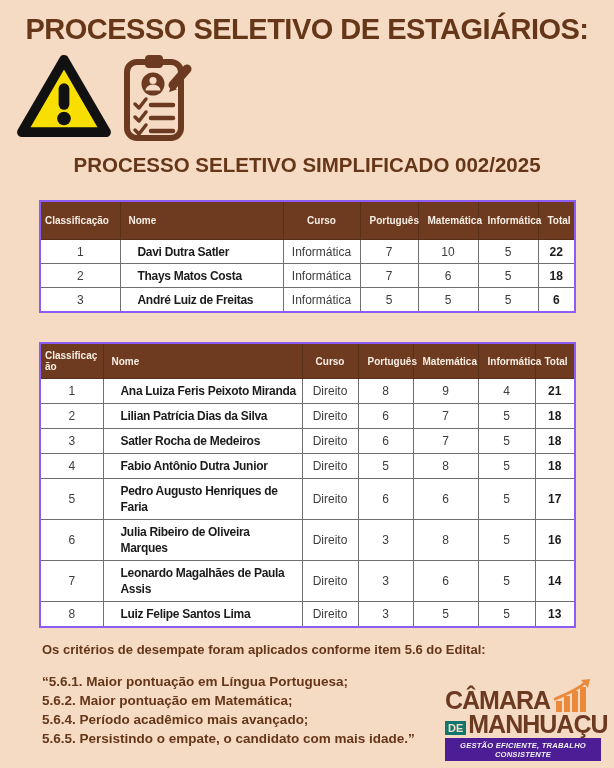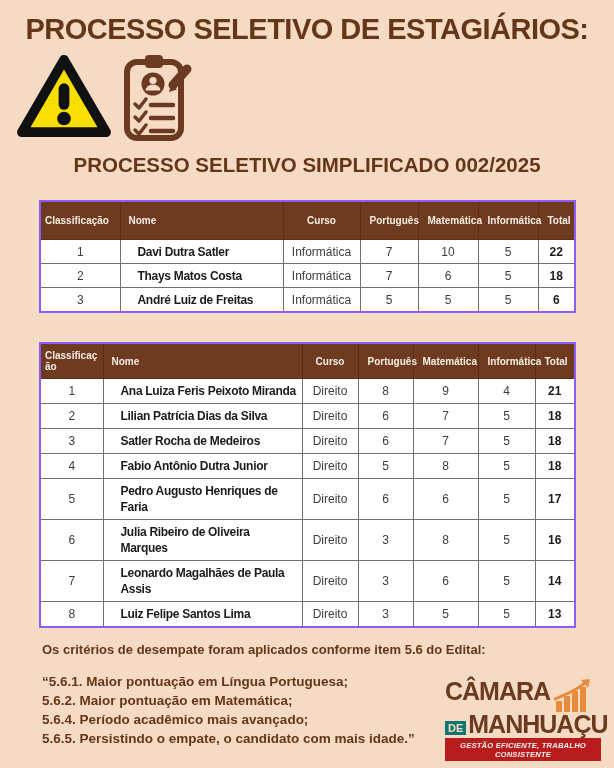--- a/index.html
+++ b/index.html
@@ -100,39 +100,39 @@
     color:#653618;
     line-height:19px;
   }
   
   .logo {
     position:absolute;
     right:13px;
     bottom:7px;
     width:156px;
   }
-  .logo-row1 { display:flex; align-items:flex-start; justify-content:flex-start;margin-top:32px; }
+  .logo-row1 { display:flex; align-items:flex-end; justify-content:flex-start;margin-top:32px; }
   .logo-camara {
     font-size:25px; font-weight:bold; letter-spacing:-1px;
     color:#6b3a21; line-height:24px;
   }
   .logo-chart { margin-left:4px; }
   .logo-row2 { display:flex; align-items:flex-end; margin-top:1px; }
   .logo-de {
     background:#0f766e; color:#f5dbc4;
     font-size:11px; font-weight:bold;
     padding:2px 3px 1px; margin-right:2px; line-height:11px;
   }
   .logo-manhuacu {
     font-size:25px; font-weight:bold; letter-spacing:-1px;
     color:#6b3a21; line-height:22px;
   }
   .logo-tagline {
     margin-top:3px;
-    background:#b91c1c; color:#f2f2f2;
+    background:#4c1d95; color:#f2f2f2;
     font-size:7.6px; font-weight:bold; font-style:italic;
     text-align:center; letter-spacing:0.2px;
     padding:2.5px 2px;
   }
 </style>
 </head>
 <body>
 
 <div class="page-title">PROCESSO SELETIVO DE ESTAGIÁRIOS:</div>
 

